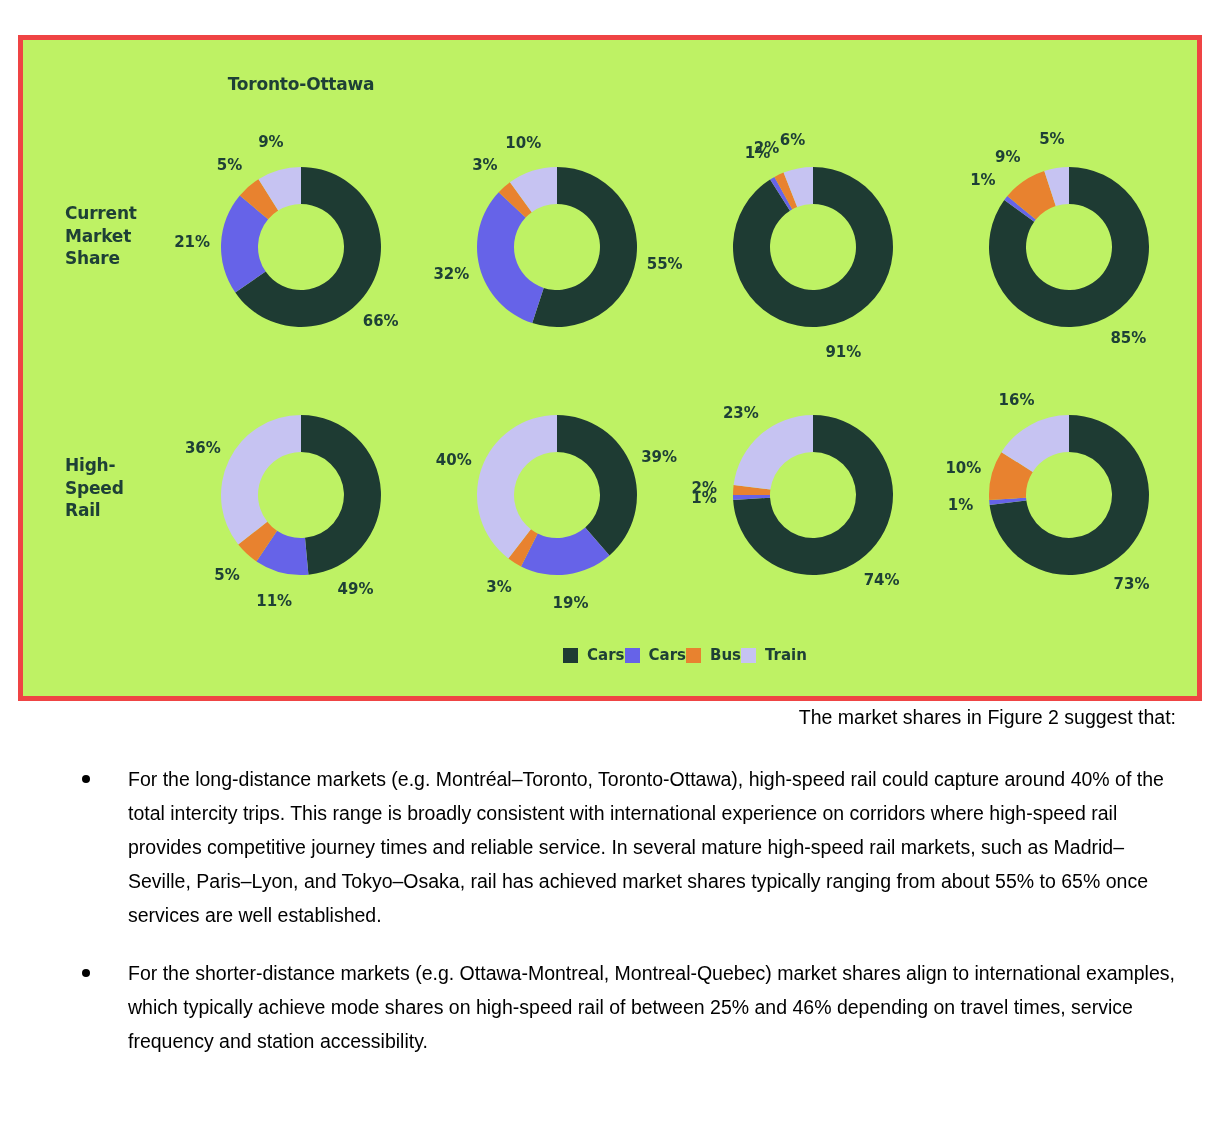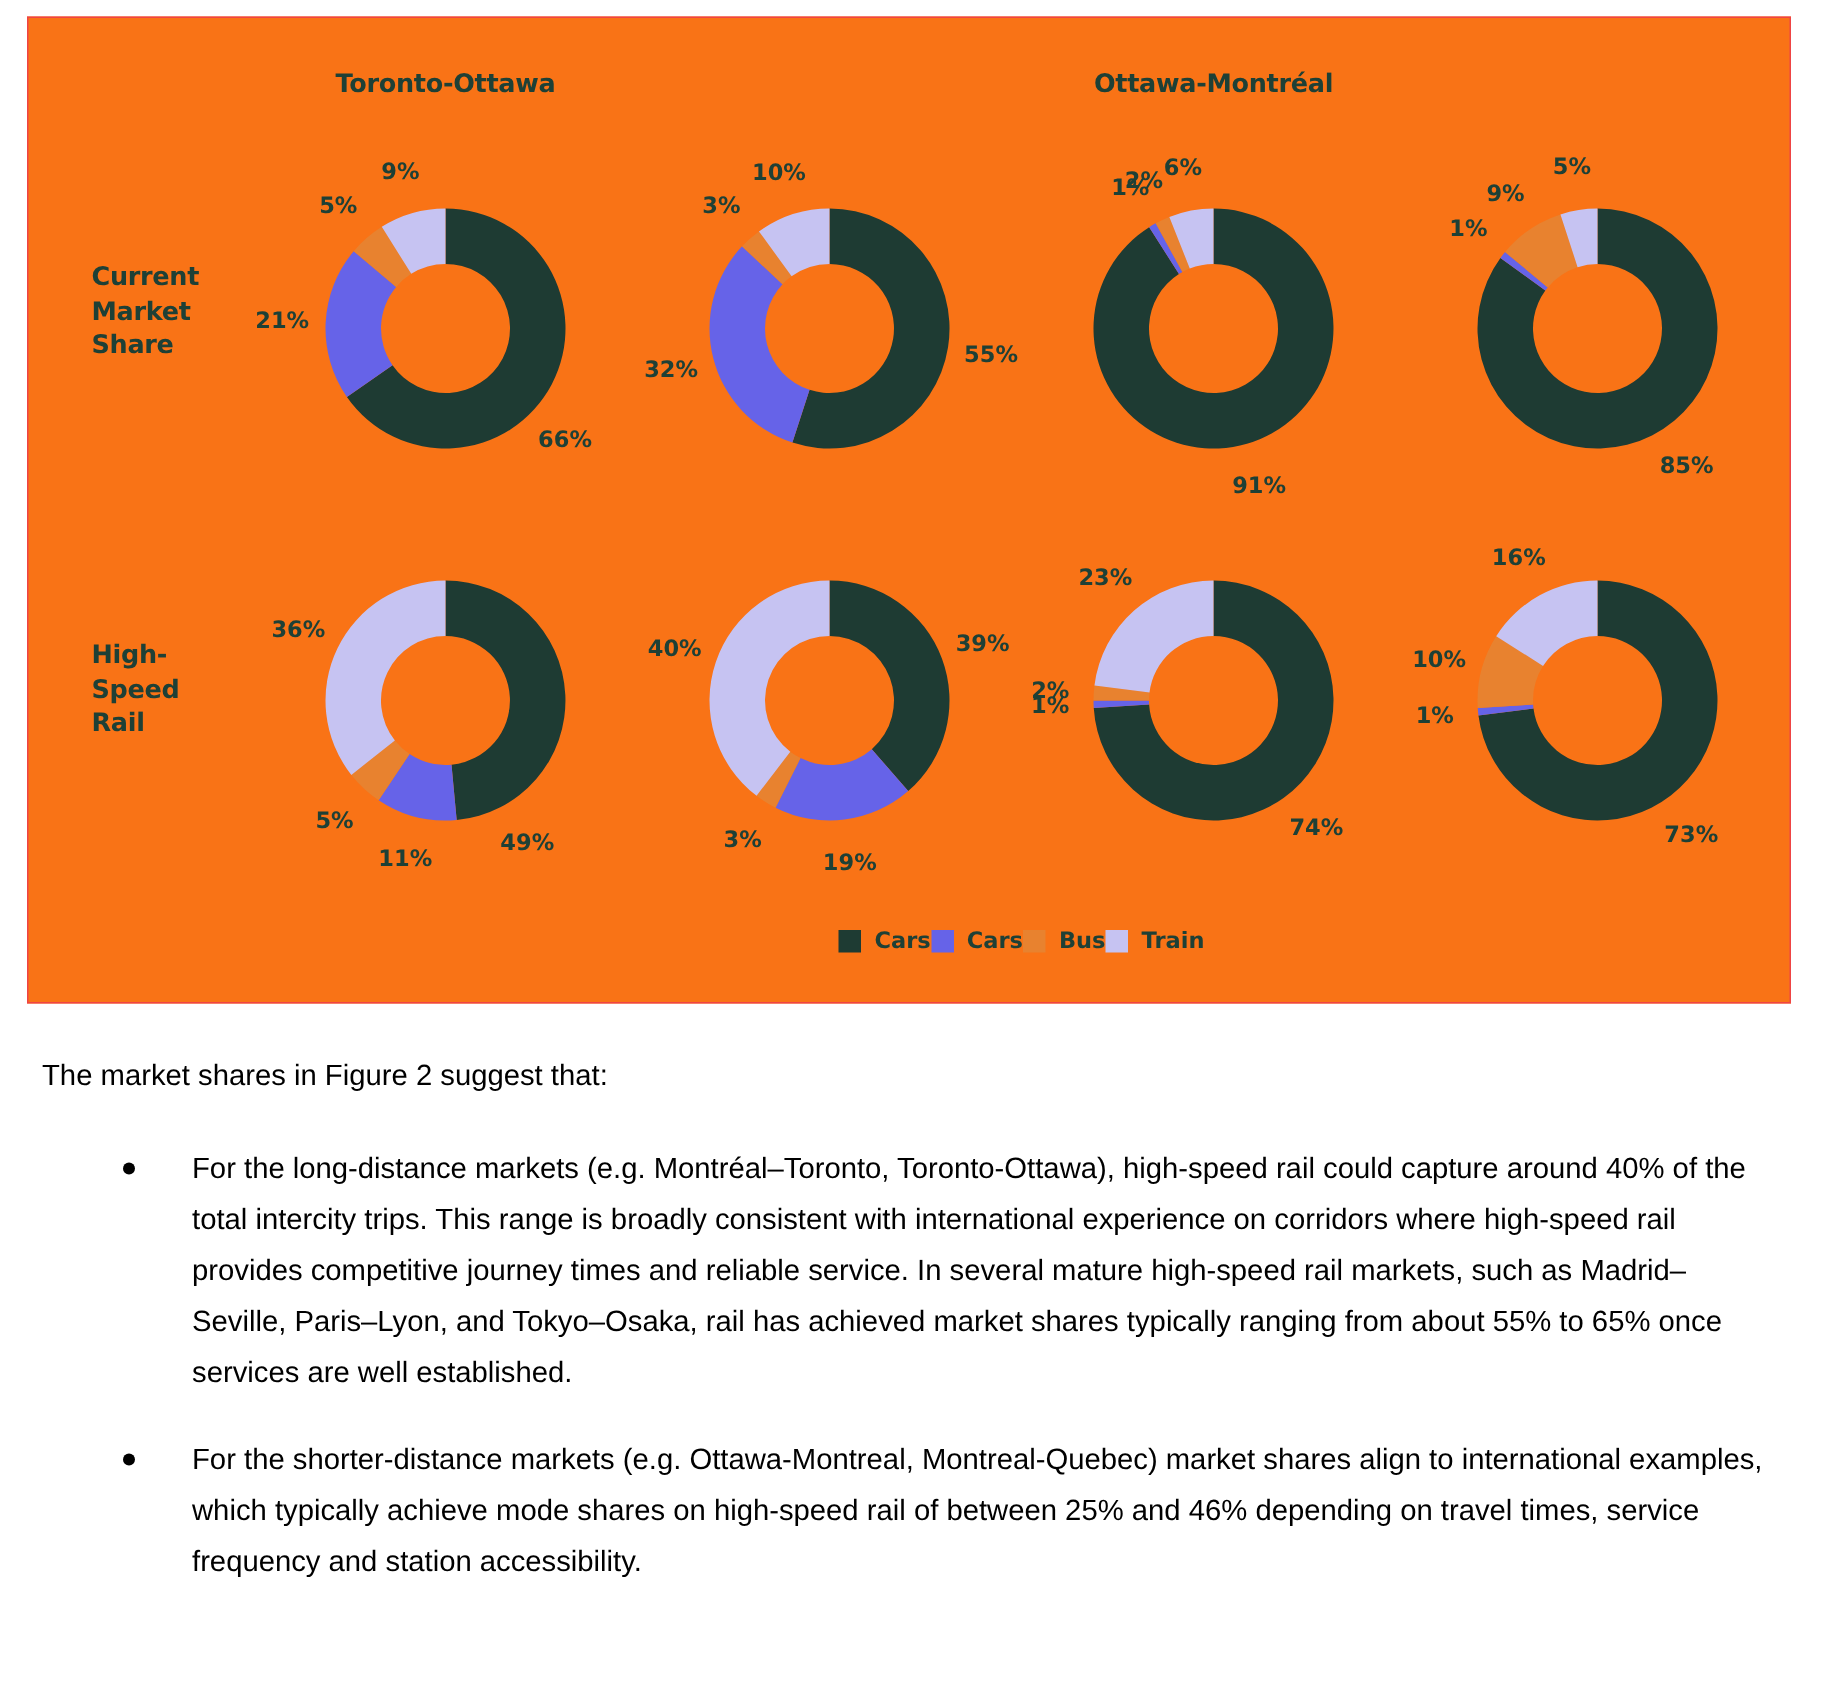--- a/index.html
+++ b/index.html
@@ -2,22 +2,22 @@
 <html><head>
 <meta charset="utf-8">
 <style>
   html,body{margin:0;padding:0;background:#fff;}
   body{
     width:1224px;height:1132px;position:relative;overflow:hidden;
     font-family:"Liberation Sans","DejaVu Sans",sans-serif;color:#000;
   }
   
   .figure-box{
-    position:absolute;left:18px;top:11px;width:1174px;height:656px;
-    border:1px solid #ef4444;background:#f97316;
+    position:absolute;left:18px;top:35px;width:1174px;height:656px;
+    border:5px solid #ef4444;background:#bef264;
     display:grid;
     grid-template-columns:150px 1fr 1fr 1fr 1fr;
     grid-template-rows:70px 252px 252px 1fr;
     font-family:"DejaVu Sans","Liberation Sans",sans-serif;
   }
   .col-header{
     grid-row:1;display:flex;align-items:center;justify-content:center;
     padding-top:18px;font-size:17px;font-weight:700;color:#1e4036;
     letter-spacing:-0.2px;
   }
@@ -34,34 +34,33 @@
   .legend{
     grid-column:2/6;grid-row:4;display:flex;align-items:center;
     justify-content:center;
   }
   .legend-item{display:flex;align-items:center;gap:9px;
     font-size:15px;font-weight:700;color:#1e4036;}
   .swatch{width:15px;height:15px;display:inline-block;}
   
   .body-text{position:absolute;left:16px;top:700px;width:1160px;
     font-size:19.5px;line-height:34px;color:#000;}
-  .body-text .intro{margin:0 0 28px 12px;}
+  .body-text .intro{margin:0 0 28px 12px;text-align:right;}
   .body-text ul{list-style:none;margin:0;padding:0 0 0 112px;}
   .body-text li{position:relative;margin:16px 0 24px 0;}
   .body-text li::before{
     content:"";position:absolute;left:-46px;top:13px;width:8px;height:8px;
     border-radius:50%;background:#000;
   }
 </style>
 </head>
 <body>
 
 <div class="figure-box">
   <div class="col-header" style="grid-column:2">Toronto-Ottawa</div>
-  <div class="col-header" style="grid-column:4">Ottawa-Montréal</div>
 
   <div class="row-label" style="grid-row:2">Current
 Market
 Share</div>
   <div class="chart-cell r1" style="grid-row:2;grid-column:2">
       <svg width="252" height="252">
         <path d="M126.00 46.00 A80 80 0 1 1 60.27 171.60 L90.67 150.51 A43 43 0 1 0 126.00 83.00 Z" fill="#1e3b33"></path>
         <text x="205.7" y="200.3" text-anchor="middle" dominant-baseline="central" class="pct">66%</text>
         <path d="M60.27 171.60 A80 80 0 0 1 64.81 74.47 L93.11 98.30 A43 43 0 0 0 90.67 150.51 Z" fill="#6663e8"></path>
         <text x="17.1" y="120.9" text-anchor="middle" dominant-baseline="central" class="pct">21%</text>

